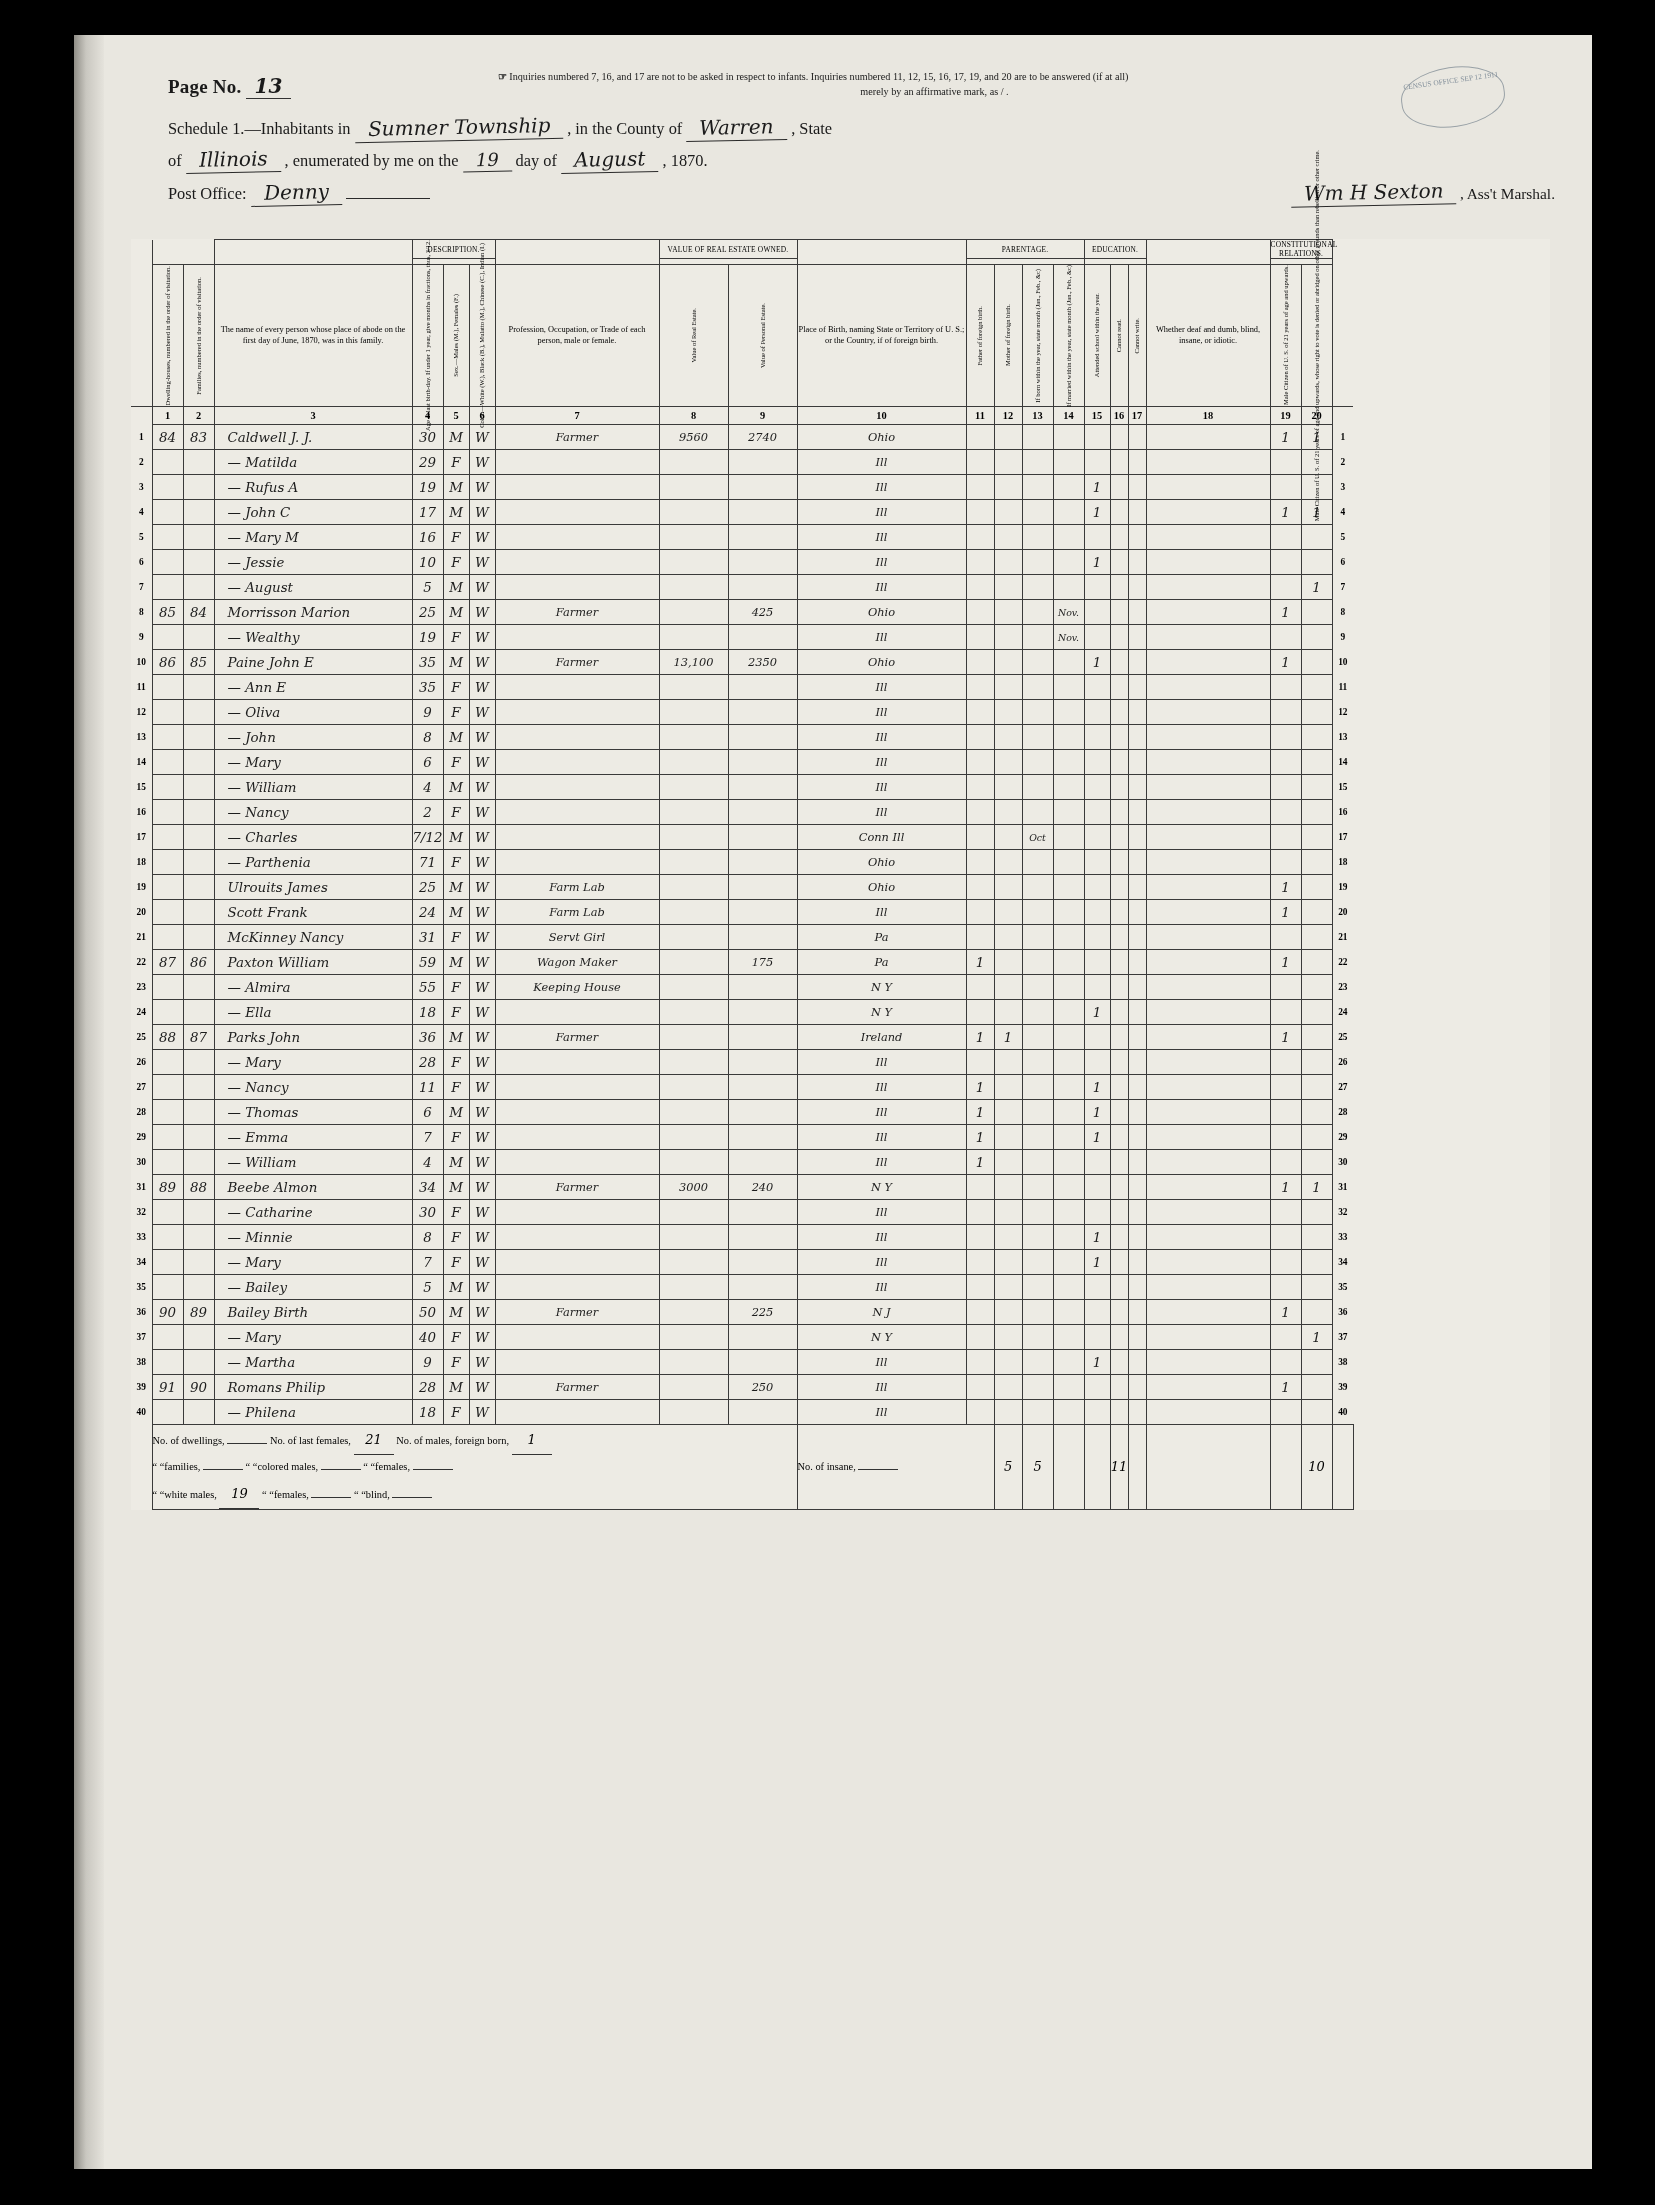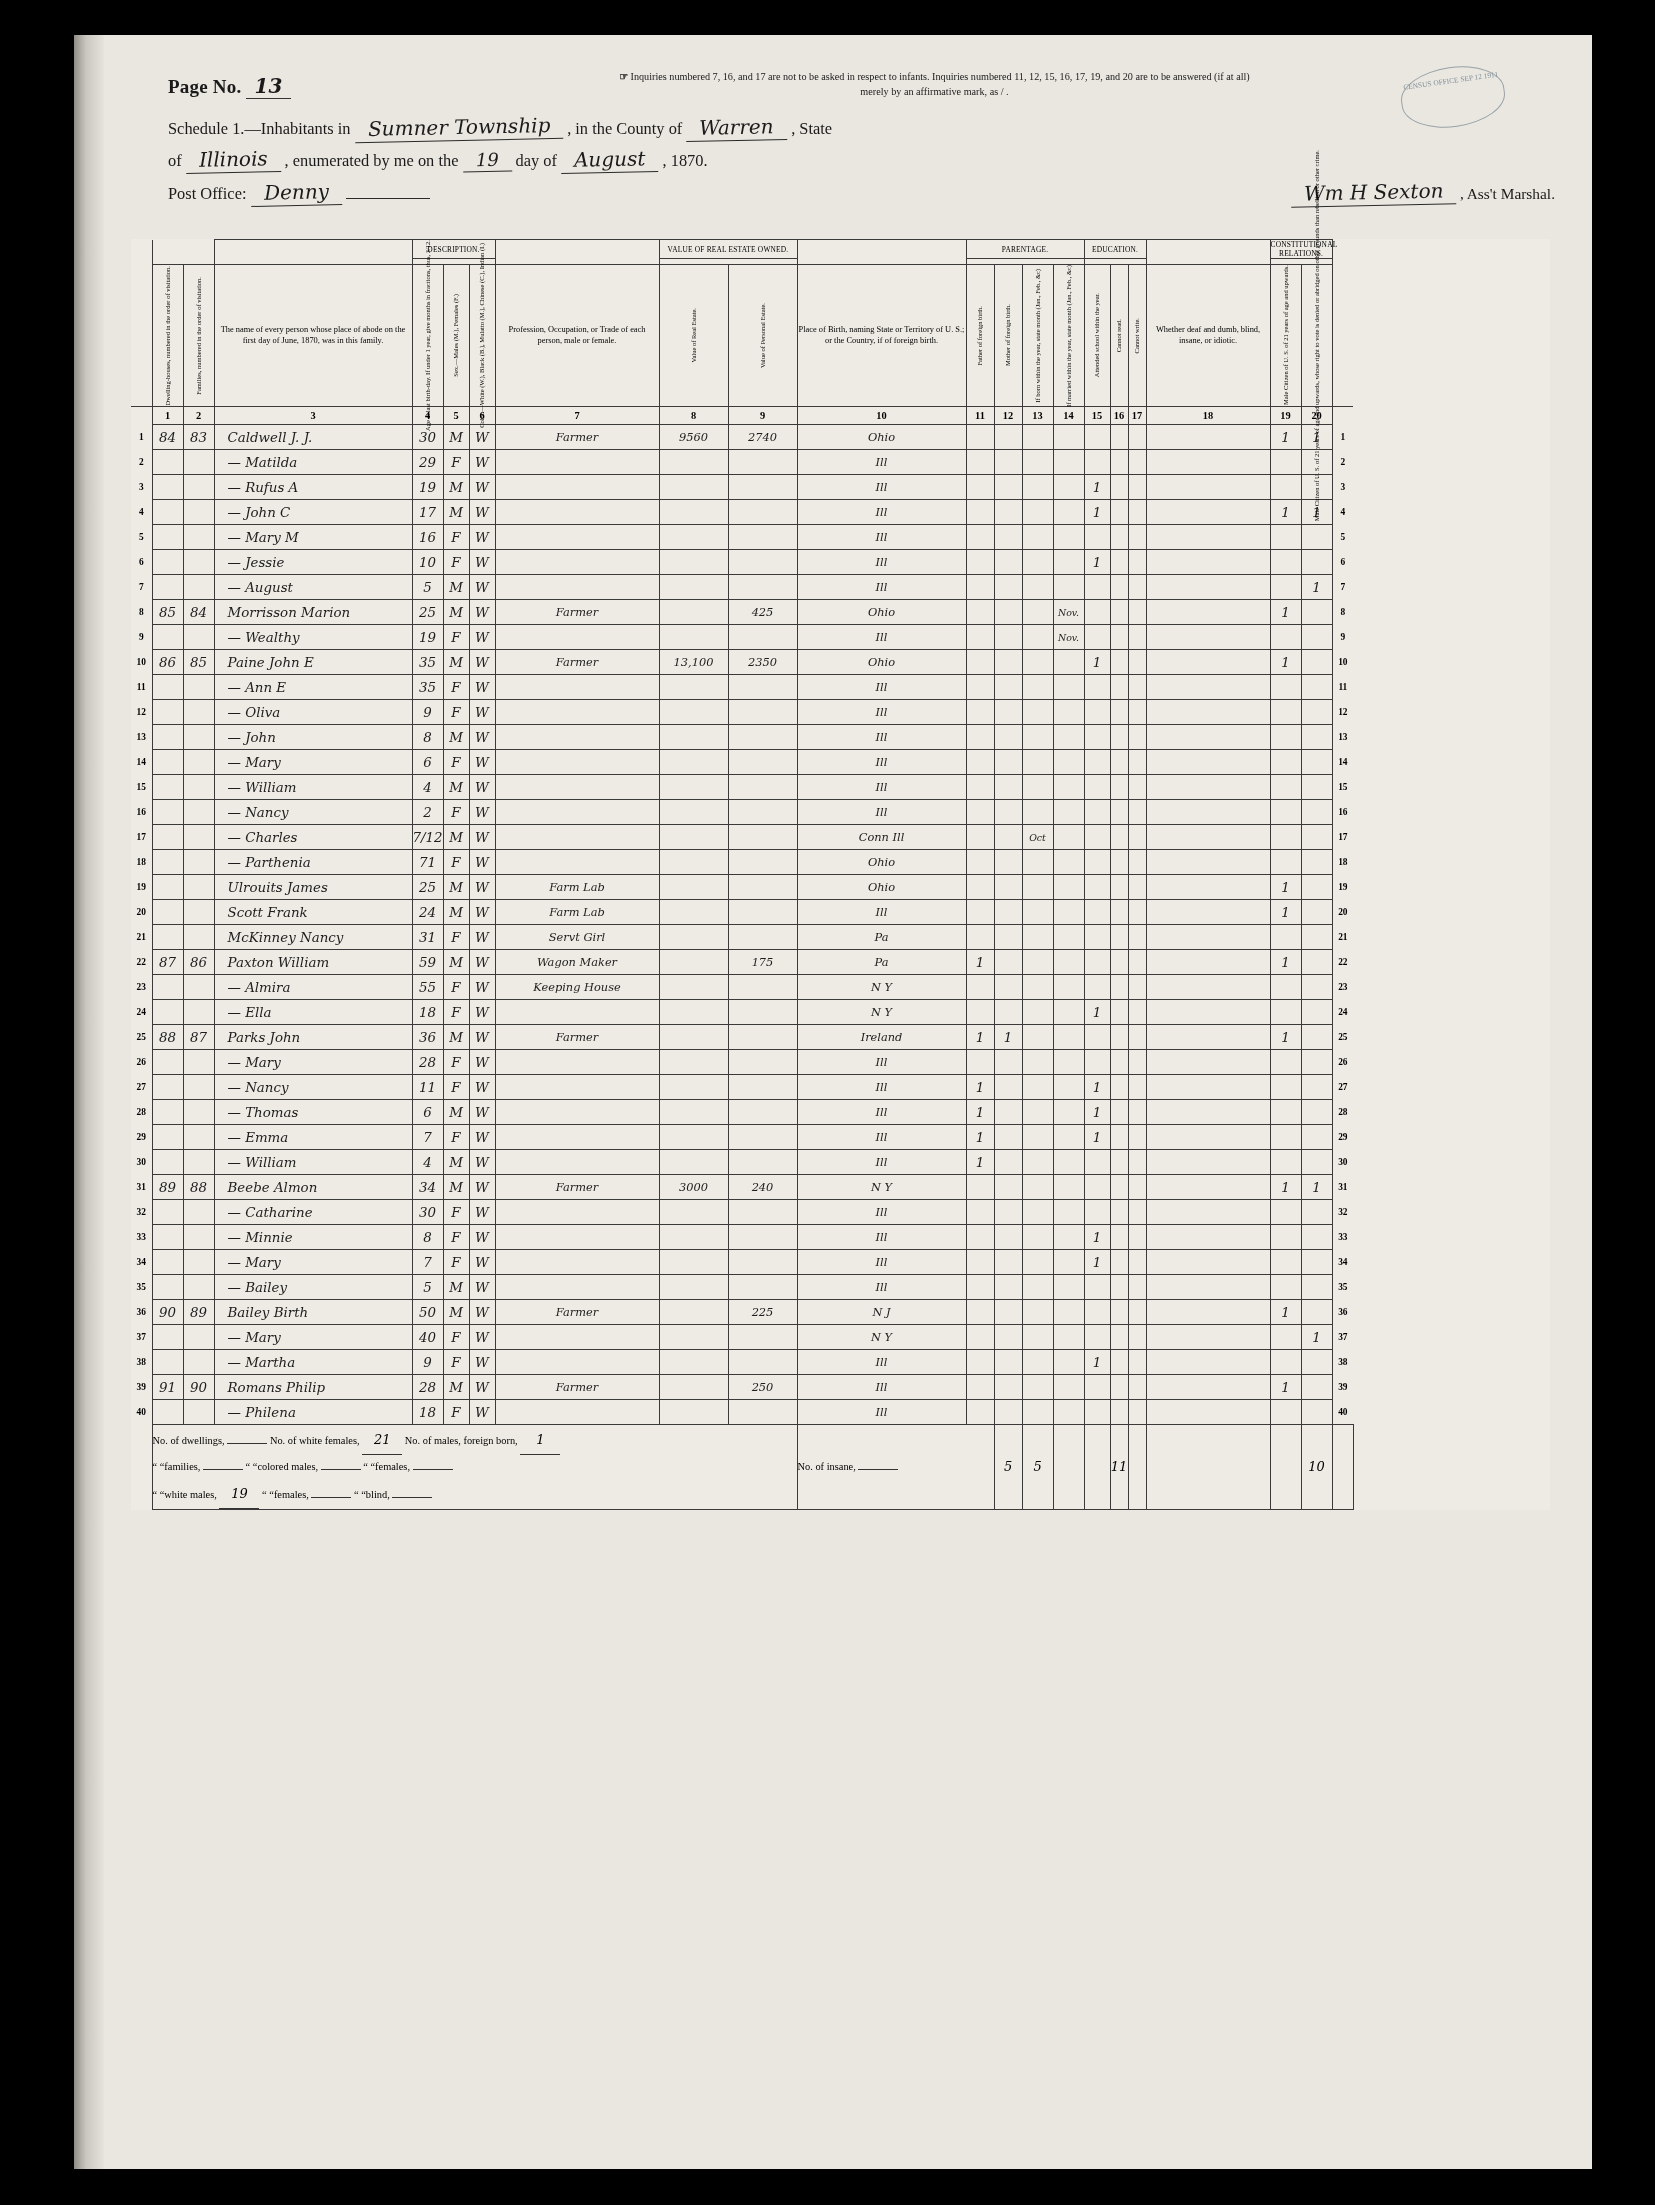--- a/index.html
+++ b/index.html
@@ -11,21 +11,21 @@
       background:linear-gradient(90deg,#8f8d86 0%,#c9c7c0 40%,#e5e3dc 100%);}
   .inner{position:absolute;left:47px;top:20px;right:27px;bottom:17.4px;}
 
   
   .hdr{position:relative;height:179px;color:#1a1a1a;}
   .pageno{position:absolute;left:47px;top:19px;font-size:19px;font-weight:bold;letter-spacing:0.2px;}
   .pageno .num{font-family:"DejaVu Serif",serif;font-style:italic;font-size:20px;
       border-bottom:1px solid #333;padding:0 8px;margin-left:5px;}
   .notice{position:absolute;left:377px;top:15px;width:873px;font-size:10.2px;line-height:1.45;text-align:center;}
   .notice .lead{font-weight:bold;letter-spacing:-0.2px;}
-  .notice .l1{text-align:center;}
+  .notice .l1{text-align:left;}
   .stamp{position:absolute;right:60px;top:12px;width:104px;height:60px;
       border:1px solid #7e8a93;border-radius:50%/46%;transform:rotate(-8deg);
       color:#5d6f80;font-size:7.4px;text-align:center;line-height:1.5;padding-top:7px;
       opacity:.75;box-sizing:border-box;}
   .line1{position:absolute;left:47px;top:60px;font-size:16.4px;}
   .line2{position:absolute;left:47px;top:92px;font-size:16.4px;}
   .line3{position:absolute;left:47px;top:125px;font-size:16.4px;}
   .sig{font-family:"DejaVu Serif",serif;font-style:italic;font-size:20px;color:#1b1b1b;
       border-bottom:1px solid #2a2a2a;padding:0 13px 1px 13px;display:inline-block;
       transform:rotate(-1.2deg);}
@@ -2752,21 +2752,21 @@
             </tr>
           </tbody>
 
       <tbody>
             <tr>
         <td style="border:none;background:transparent"></td>
         <td colspan="9" class="foot">
           <div>
             <span>No. of dwellings,</span>
             <span class="u sm"></span>
-            <span>No. of white females,</span>
+            <span>No. of last females,</span>
             <span class="u sm">21</span>
             <span>No. of males, foreign born,</span>
             <span class="u sm">1</span>
           </div>
           <div>
             <span>“   “families,</span>
             <span class="u sm"></span>
             <span>“   “colored males,</span>
             <span class="u sm"></span>
             <span>“   “females,</span>

